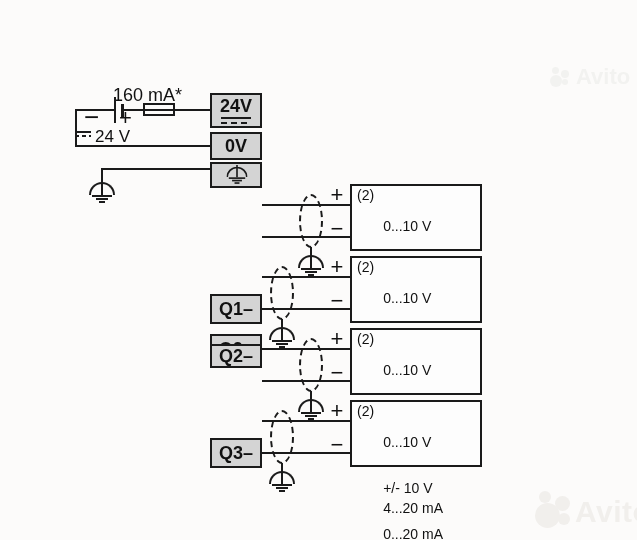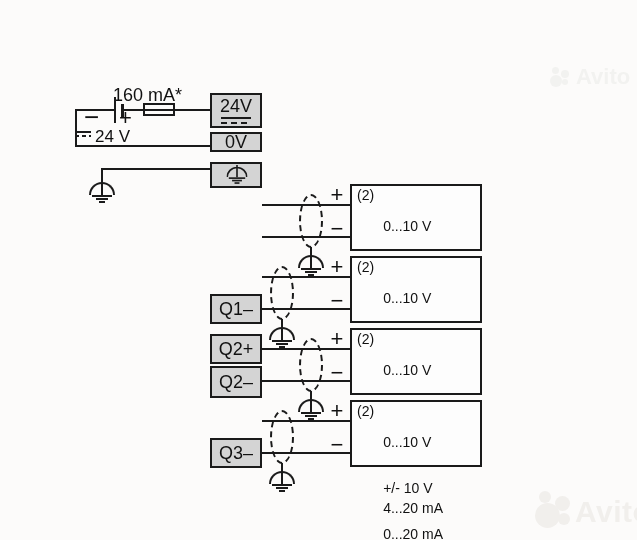--- a/index.html
+++ b/index.html
@@ -10,21 +10,21 @@
   }
   .wire-h,.wire-v{position:absolute;background:#1a1a1a;}
   .wire-h{height:2px;}
   .wire-v{width:2px;}
 
   
   .cell{
     position:absolute;left:210px;width:52px;
     background:#d4d4d4;border:2px solid #1a1a1a;box-sizing:border-box;
     display:flex;flex-direction:column;align-items:center;justify-content:center;
-    font-size:18px;color:#111;
+    font-size:18px;color:#111;font-weight:bold;
   }
   .cell .lbl{line-height:1;}
 
   
   .dc{width:30px;margin-top:2px;}
   .dc .s{height:2px;background:#1a1a1a;}
   .dc .d{height:2px;margin-top:3px;background:repeating-linear-gradient(90deg,#1a1a1a 0 6px,transparent 6px 10px);}
   .dc-small{width:16px;position:absolute;}
   .dc-small .s{height:2px;background:#1a1a1a;}
   .dc-small .d{height:2px;margin-top:2px;background:repeating-linear-gradient(90deg,#1a1a1a 0 4px,transparent 4px 7px);}
@@ -110,39 +110,39 @@
       <div class="b3"></div>
   </div>
 
   <div class="cell" style="top:93px;height:35px;">
     <span class="lbl">24V</span>
     <div class="dc">
         <div class="s"></div>
         <div class="d"></div>
       </div>
   </div>
-  <div class="cell" style="top:132px;height:20px;align-items:center;">
+  <div class="cell" style="top:132px;height:28px;align-items:center;">
     <span class="lbl">0V</span>
   </div>
   <div class="cell" style="top:162px;height:26px;">
     <div class="gnd" style="left:11px;top:1px;transform:scale(0.82);transform-origin:top center;">
       <div class="stem"></div>
         <div class="dome"></div>
         <div class="b1"></div>
         <div class="b2"></div>
         <div class="b3"></div>
     </div>
   </div>
   <div class="cell" style="top:294px;height:30px;">
     <span class="lbl">Q1–</span>
   </div>
   <div class="cell" style="top:334px;height:30px;">
     <span class="lbl">Q2+</span>
   </div>
-  <div class="cell" style="top:366px;height:32px;">
+  <div class="cell" style="top:344px;height:24px;">
     <span class="lbl">Q2–</span>
   </div>
   <div class="cell" style="top:438px;height:30px;">
     <span class="lbl">Q3–</span>
   </div>
 
   <div>
     <div class="wire-h" style="left:262px;top:204px;width:88px;"></div>
     <div class="wire-h" style="left:262px;top:236px;width:88px;"></div>
     <div class="shield" style="left:299px;top:194px;"></div>

